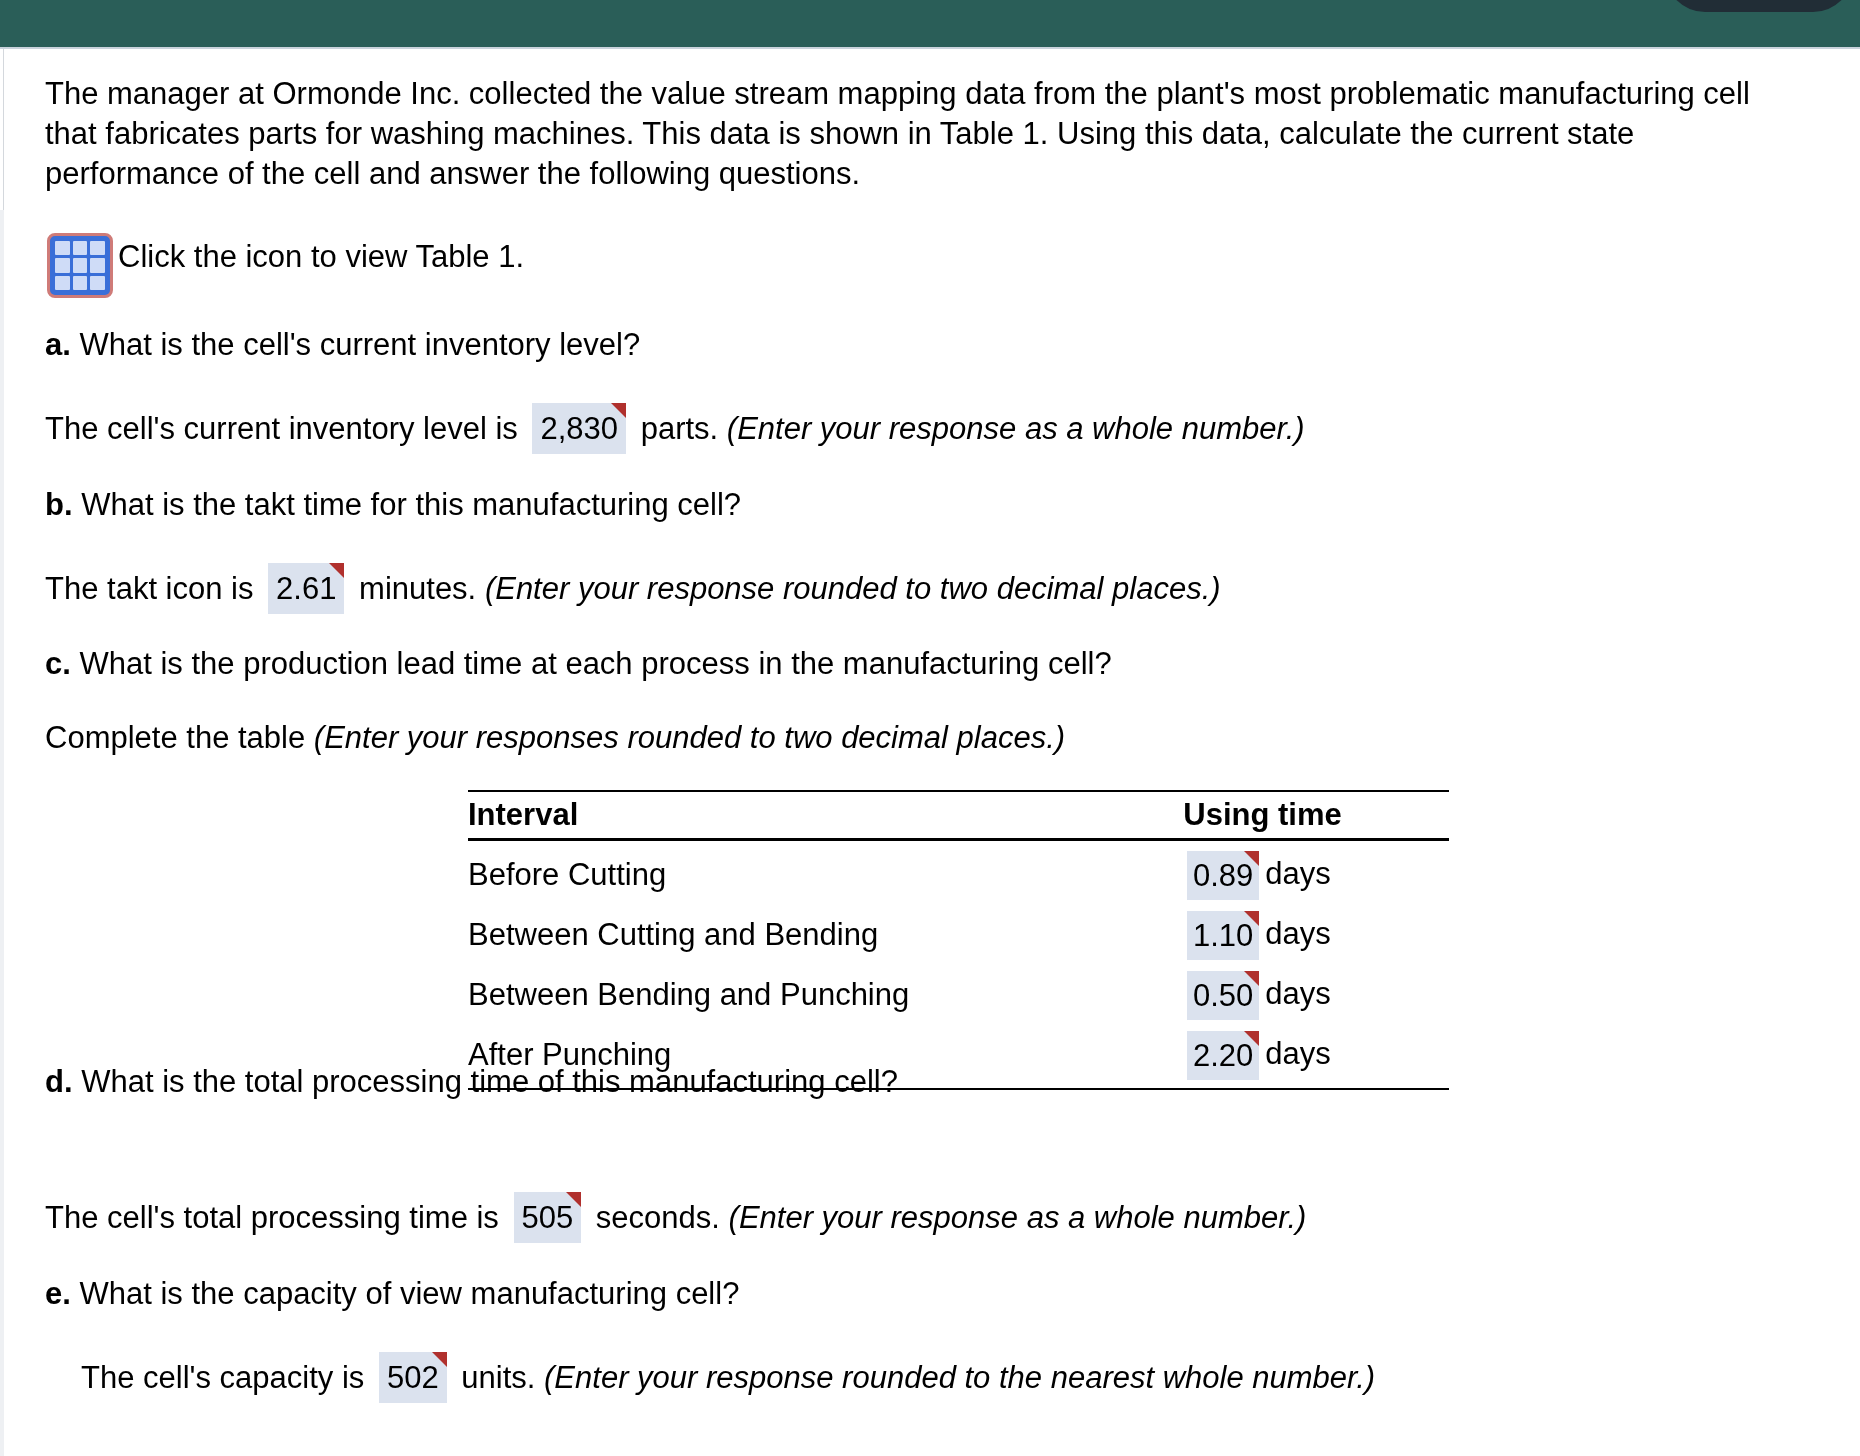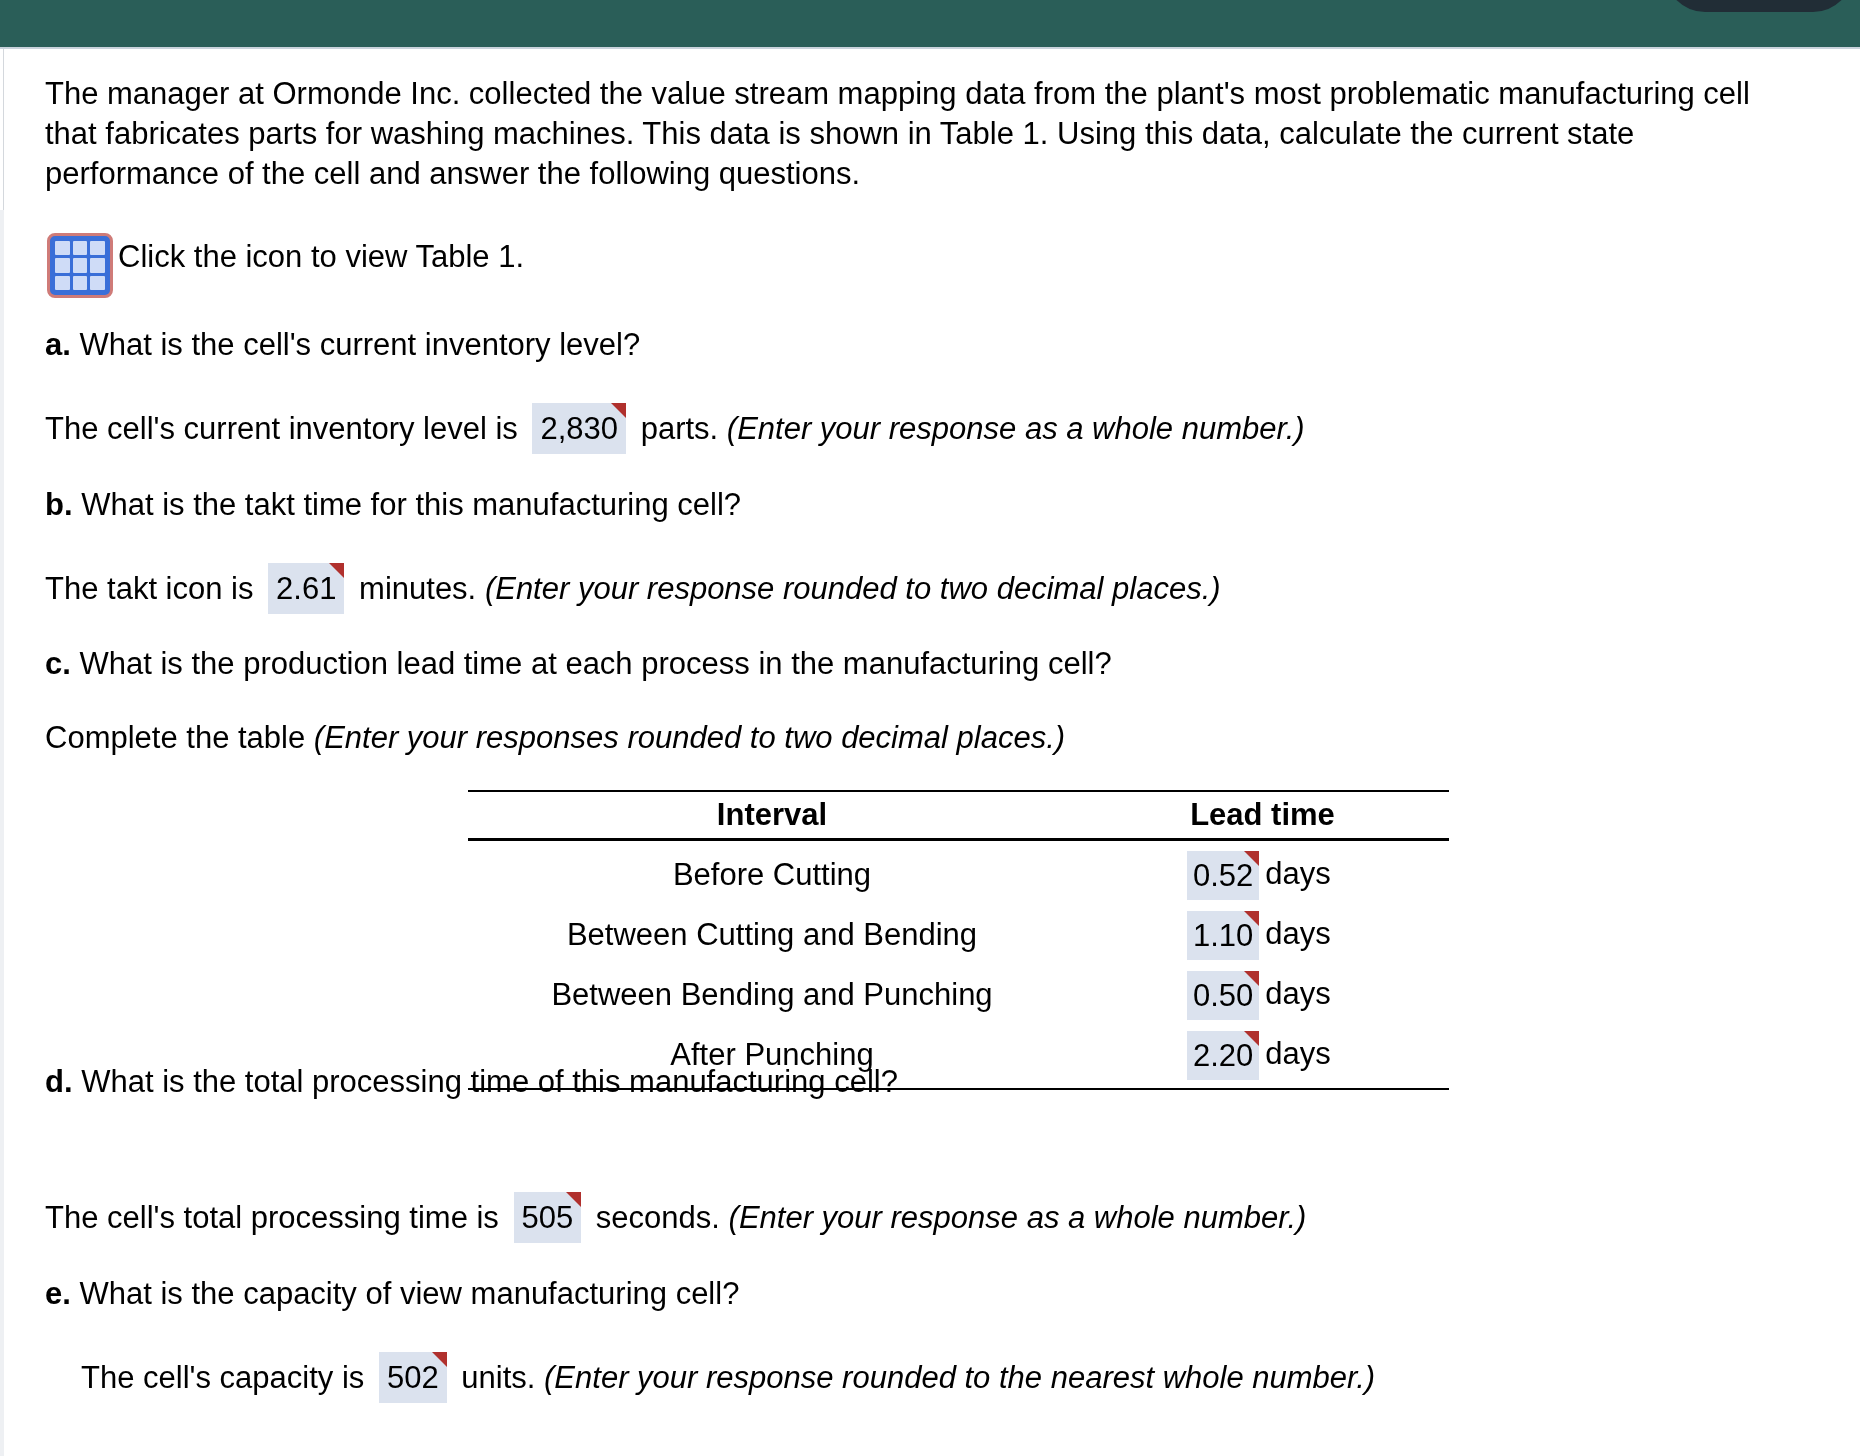--- a/index.html
+++ b/index.html
@@ -25,21 +25,21 @@
   .icon-btn {
     position:absolute; left:47px; top:233px; width:50px; height:49px; border:3px solid #cf7b78; border-radius:8px;
     background:#3a6fd8; display:grid; grid-template-columns:repeat(3,1fr); gap:3px; padding:5px; box-sizing:content-box;
   }
   .icon-btn span { background:#cfdcf7; border-radius:1px; }
   .table { position:absolute; left:468px; top:790px; width:981px; }
   .table .top { height:2px; background:#000; }
   .table .hdr { display:flex; height:46px; line-height:46px; font-weight:bold; }
   .table .thick { height:3px; background:#000; }
   .table .row { display:flex; height:60px; align-items:center; }
-  .table .c1 { width:608px; text-align:center; }
+  .table .c1 { width:608px; text-align:left; }
   .table .c2 { width:373px; }
   .table .hdr .c2 { text-align:center; }
   .table .row .c2 { padding-left:111px; box-sizing:border-box; }
   .table .row .c2 .ans { margin:0 6px 0 0; top:0; height:49px; line-height:49px; padding:0 6px; }
   .table .bottom { height:2px; background:#000; margin-top:3px; }
 </style>
 </head>
 <body>
 
 <div class="topbar">
@@ -92,27 +92,27 @@
 </div>
 <div class="line" style="top:718px;">
   <span>Complete the table</span>
   <span class="i">(Enter your responses rounded to two decimal places.)</span>
 </div>
 
 <div class="table">
   <div class="top"></div>
   <div class="hdr">
     <div class="c1">Interval</div>
-    <div class="c2">Lead time</div>
+    <div class="c2">Using time</div>
   </div>
   <div class="thick"></div>
   <div class="row" style="margin-top:4px;">
     <div class="c1">Before Cutting</div>
     <div class="c2">
-      <span class="ans"><span>0.52</span><span class="tri"></span></span><span>days</span>
+      <span class="ans"><span>0.89</span><span class="tri"></span></span><span>days</span>
     </div>
   </div>
   <div class="row">
     <div class="c1">Between Cutting and Bending</div>
     <div class="c2">
       <span class="ans"><span>1.10</span><span class="tri"></span></span><span>days</span>
     </div>
   </div>
   <div class="row">
     <div class="c1">Between Bending and Punching</div>

